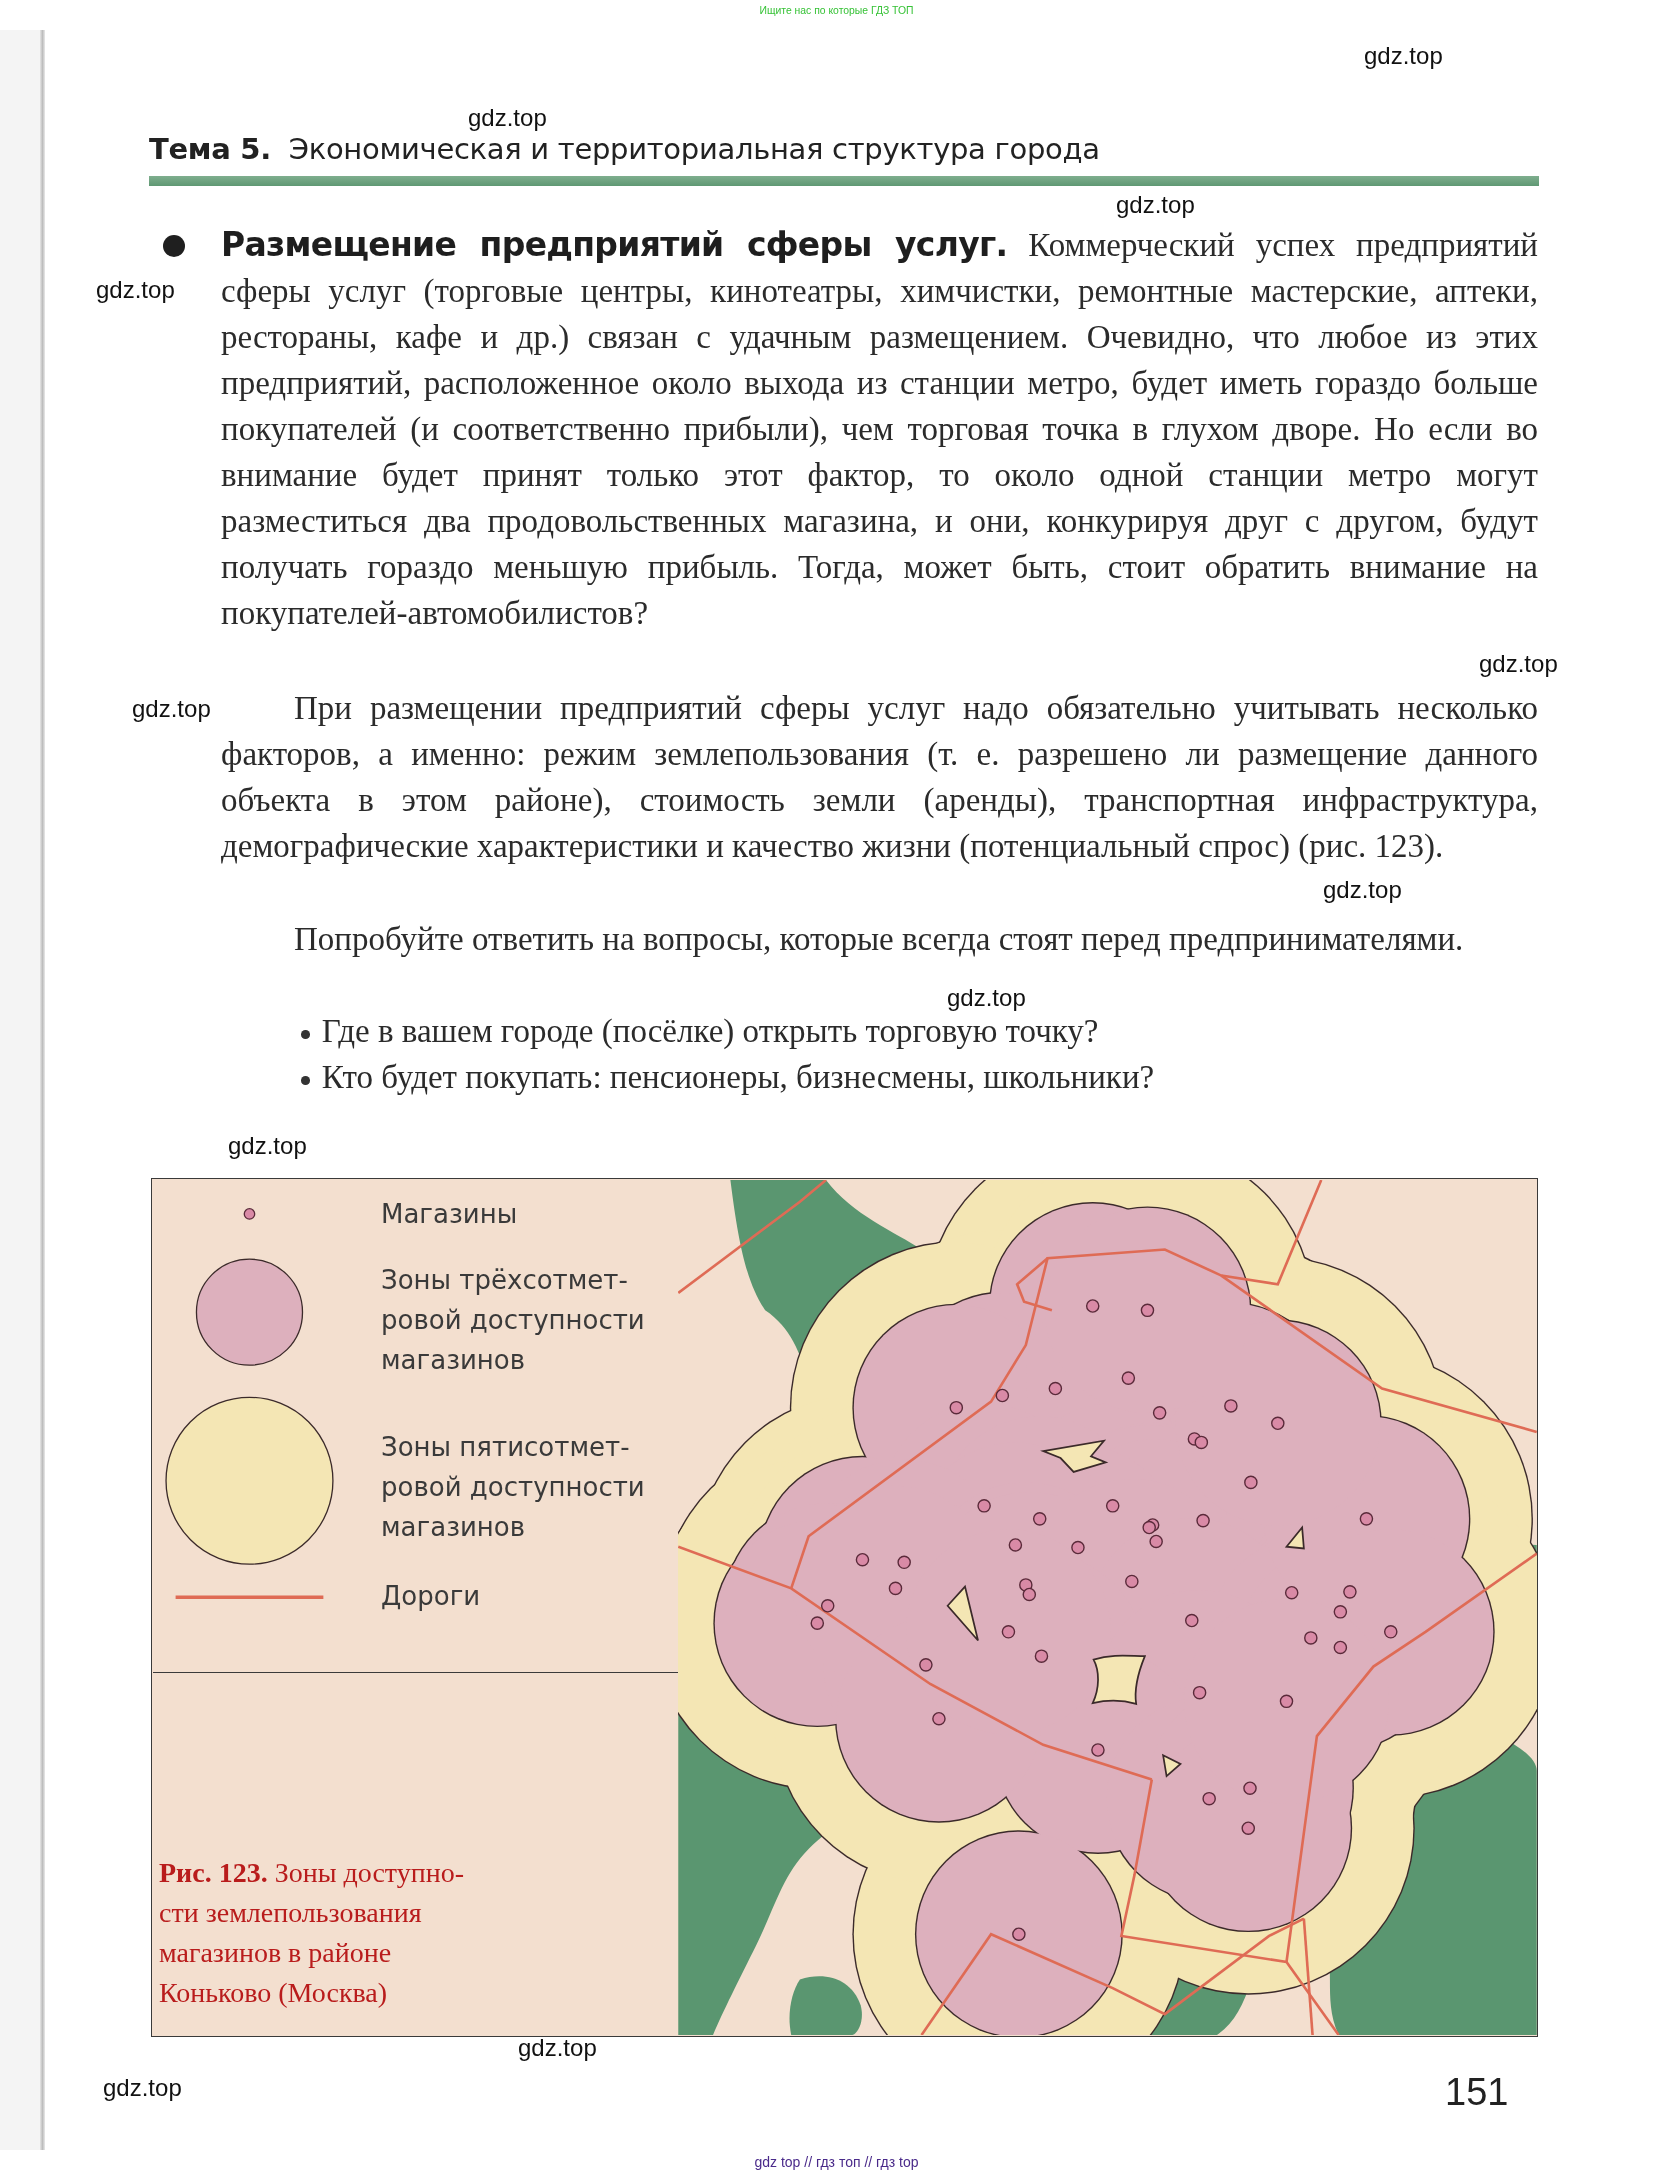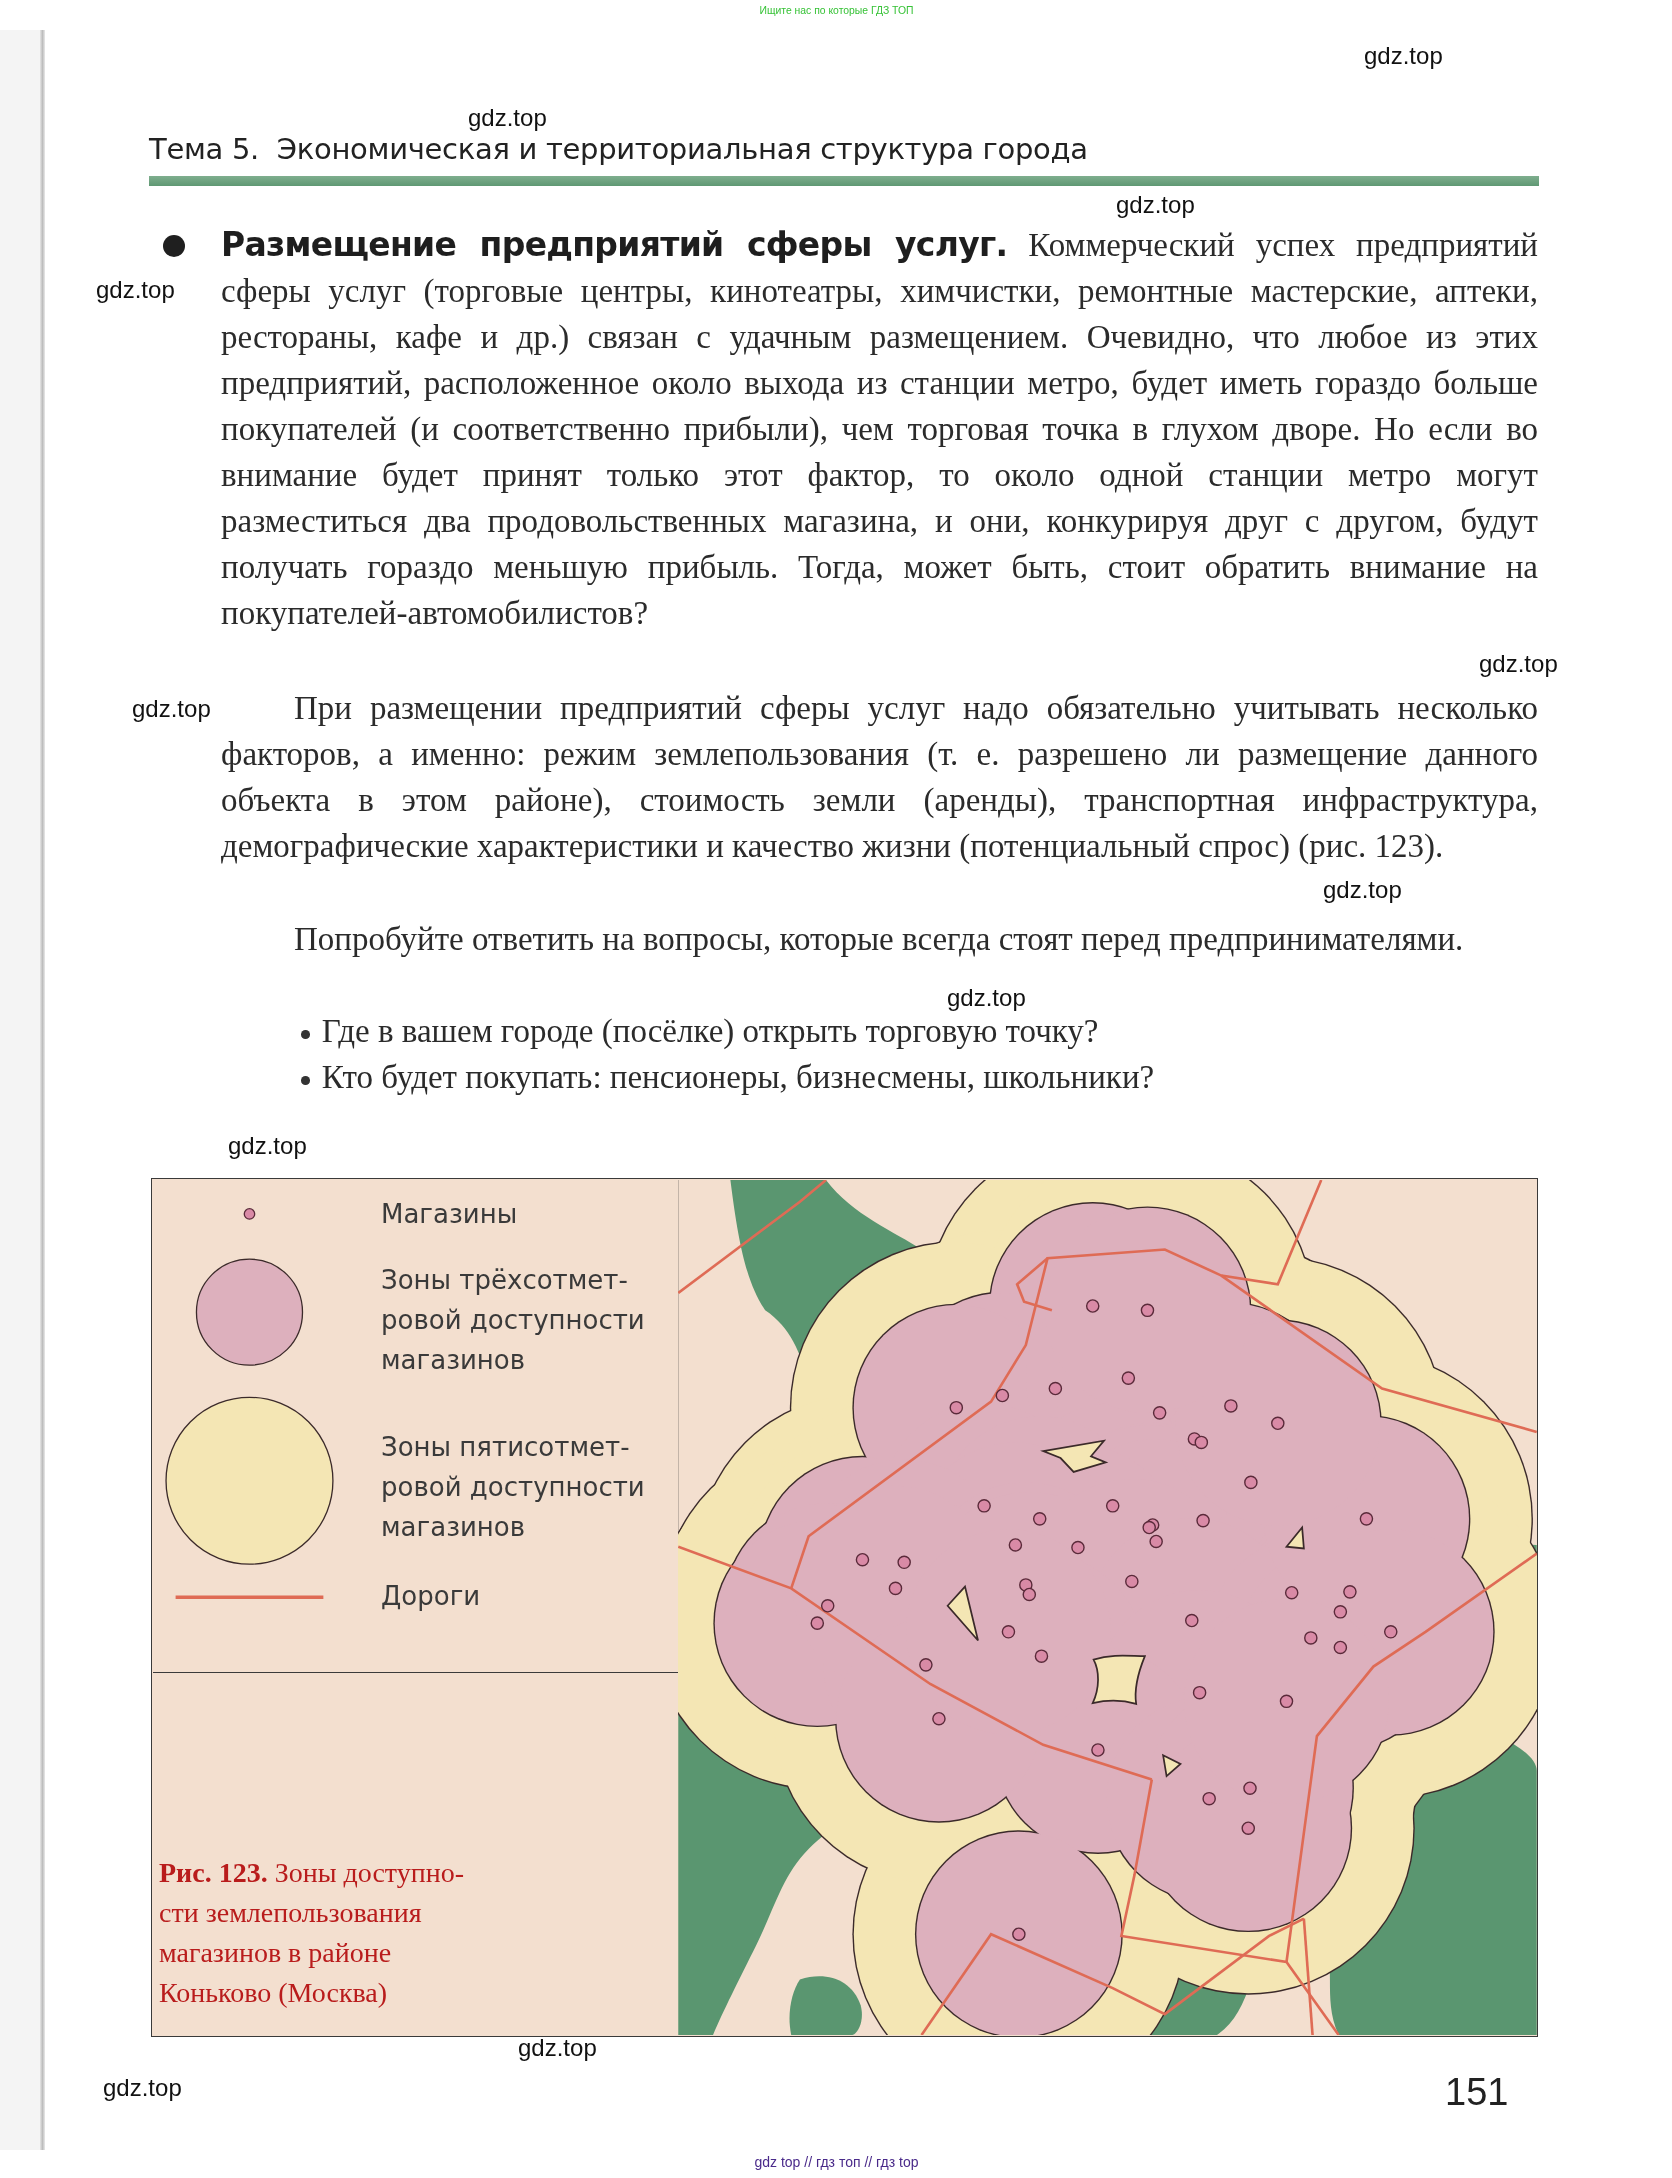--- a/index.html
+++ b/index.html
@@ -3,30 +3,30 @@
 <meta charset="utf-8">
 <style>
   html,body{margin:0;padding:0;}
   body{width:1673px;height:2179px;background:#ffffff;position:relative;overflow:hidden;font-family:"Liberation Serif",serif;color:#2a2a2a;}
   .abs{position:absolute;}
   .binding{position:absolute;left:40px;top:29.5px;width:5.2px;height:2120px;background:linear-gradient(90deg,#e6e6e6,#bdbdbd,#e9e9e9);}
   .page-shade{position:absolute;left:0;top:29.5px;width:45px;height:2120px;background:#f4f4f4;}
   .top-banner{position:absolute;left:0;top:5.2px;width:1673px;text-align:center;font-family:"Liberation Sans",sans-serif;font-size:10.4px;color:#36c236;}
   .wm{position:absolute;font-family:"Liberation Sans",sans-serif;font-size:24px;color:#111;}
   .header-title{position:absolute;left:149px;top:132px;font-family:"DejaVu Sans",sans-serif;font-size:29px;color:#222;letter-spacing:-0.3px;white-space:nowrap;}
-  .header-title b{font-weight:normal;text-align:right;}
+  .header-title b{font-weight:bold;text-align:right;}
   .header-rule{position:absolute;left:149px;top:176px;width:1390px;height:9.6px;background:linear-gradient(180deg,#7fae8e,#5f9873);}
   .bullet{position:absolute;left:163px;top:235px;width:22px;height:22px;border-radius:50%;background:#1f1f1f;}
   .para{position:absolute;left:221px;width:1317px;font-size:33px;line-height:46px;text-align:justify;color:#2b2b2b;}
   .para .lead{font-family:"DejaVu Sans",sans-serif;font-weight:bold;font-size:33px;letter-spacing:-0.7px;color:#1e1e1e;}
   .indent{text-indent:73px;}
   .li{position:absolute;left:301px;font-size:33px;color:#2b2b2b;white-space:nowrap;}
   .li .dot{display:inline-block;width:8.7px;height:8.7px;border-radius:50%;background:#333;margin-right:12px;vertical-align:middle;}
   .figure{position:absolute;left:151px;top:1178px;width:1385px;height:857px;background:#f3dfcf;border:1.7px solid #3a3a3a;}
-  .legend{position:absolute;left:153px;top:1180px;width:525px;height:492px;border-right:1.7px solid #3a3a3a;border-bottom:1.7px solid #3a3a3a;background:#f3dfcf;}
+  .legend{position:absolute;left:153px;top:1180px;width:525px;height:492px;border-right:1.7px solid #3a3a3a;border-bottom:1.7px solid #3a3a3a;background:#f3dfcf;padding-left:20px;}
   .leg-text{position:absolute;left:228px;font-family:"DejaVu Sans",sans-serif;font-size:26px;line-height:40px;color:#3a3a3a;}
   .caption{position:absolute;left:159px;top:1853px;width:487px;font-size:28px;line-height:40px;color:#b91c1c;}
   .caption b{font-weight:bold;}
   .map{position:absolute;left:678px;top:1180px;width:859px;height:855px;}
   .page-num{position:absolute;left:1445px;top:2071px;font-family:"Liberation Sans",sans-serif;font-size:38px;color:#222;}
   .footer{position:absolute;left:0;top:2154px;width:1673px;text-align:center;font-family:"Liberation Sans",sans-serif;font-size:14px;color:#4a2a8a;}
 </style>
 </head>
 <body>
 

